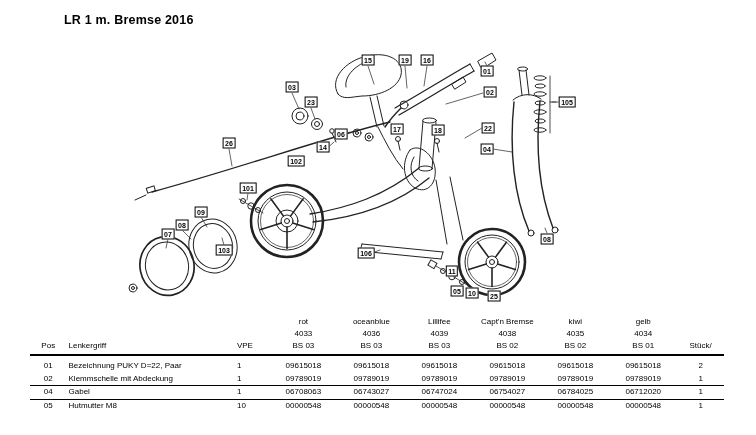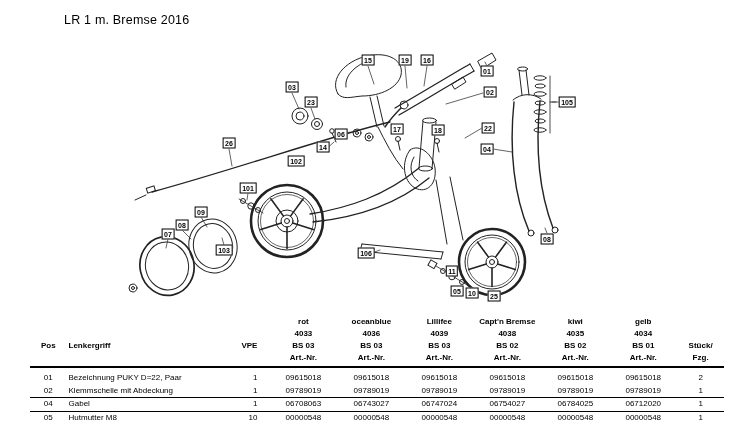--- a/index.html
+++ b/index.html
@@ -1,31 +1,31 @@
 <!DOCTYPE html>
 <html><head>
 <meta charset="utf-8">
 <style>
   html,body{margin:0;padding:0}
   body{width:756px;height:435px;background:#fff;font-family:"Liberation Sans",sans-serif;position:relative;overflow:hidden;color:#000}
-  .title{position:absolute;left:64px;top:13px;font-size:12.5px;font-weight:normal;letter-spacing:.2px}
+  .title{position:absolute;left:64px;top:13px;font-size:12.5px;font-weight:bold;letter-spacing:.2px}
   .diagram{position:absolute;left:0;top:0;width:756px;height:312px}
   .diagram svg{position:absolute;left:0;top:0}
   .plabel{position:absolute;transform:translate(-50%,-50%);border:1px solid #000;background:#fff;font-size:7px;font-weight:bold;padding:0 1.5px;line-height:9px;white-space:nowrap}
   .tablewrap{position:absolute;left:30px;top:316px;width:694px}
   table{border-collapse:collapse;width:100%;font-size:8px;table-layout:fixed}
   th,td{padding:0 2px;overflow:hidden;white-space:nowrap}
-  th{font-weight:bold;line-height:12px;vertical-align:bottom}
+  th{font-weight:normal;line-height:12px;vertical-align:bottom}
   td{line-height:12.5px;vertical-align:bottom;font-weight:normal}
   thead tr:last-child th{border-bottom:2px solid #000;padding-bottom:2px}
   tbody tr:first-child td{padding-top:4px}
   tr.ruled td{border-top:1px solid #000}
   .c-pos{text-align:center}
   .c-name{text-align:left}
-  .c-vpe{text-align:right;padding-right:12px}
+  .c-vpe{text-align:left;padding-right:12px}
   .c-art{text-align:center}
   .c-qty{text-align:center}
 </style>
 </head>
 <body>
 
 <div class="title">LR 1 m. Bremse 2016</div>
 
 <div class="diagram">
   <svg width="756" height="312" viewBox="0 0 756 312">
@@ -241,32 +241,20 @@
           <th class="c-name">Lenkergriff</th>
           <th class="c-vpe">VPE</th>
           <th class="c-art">BS 03</th>
           <th class="c-art">BS 03</th>
           <th class="c-art">BS 03</th>
           <th class="c-art">BS 02</th>
           <th class="c-art">BS 02</th>
           <th class="c-art">BS 01</th>
           <th class="c-qty">Stück/</th>
         </tr>
-        <tr>
-          <th class="c-pos"></th>
-          <th class="c-name"></th>
-          <th class="c-vpe"></th>
-          <th class="c-art">Art.-Nr.</th>
-          <th class="c-art">Art.-Nr.</th>
-          <th class="c-art">Art.-Nr.</th>
-          <th class="c-art">Art.-Nr.</th>
-          <th class="c-art">Art.-Nr.</th>
-          <th class="c-art">Art.-Nr.</th>
-          <th class="c-qty">Fzg.</th>
-        </tr>
       </thead>
     <tbody id="tbody">
         <tr>
           <td class="c-pos">01</td>
           <td class="c-name">Bezeichnung PUKY D=22, Paar</td>
           <td class="c-vpe">1</td>
           <td class="c-art">09615018</td>
           <td class="c-art">09615018</td>
           <td class="c-art">09615018</td>
           <td class="c-art">09615018</td>

